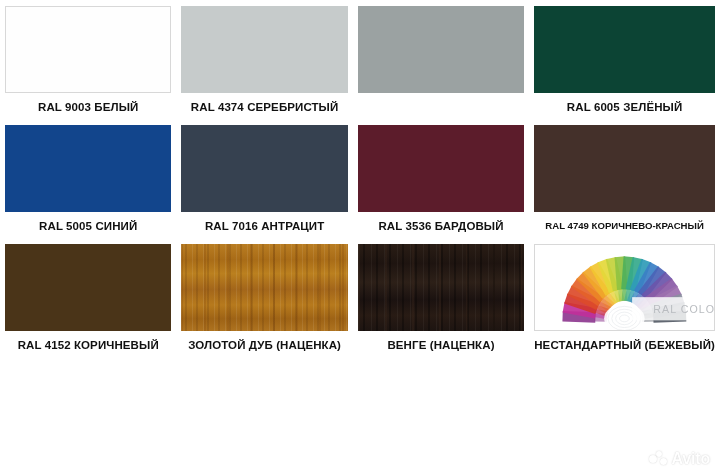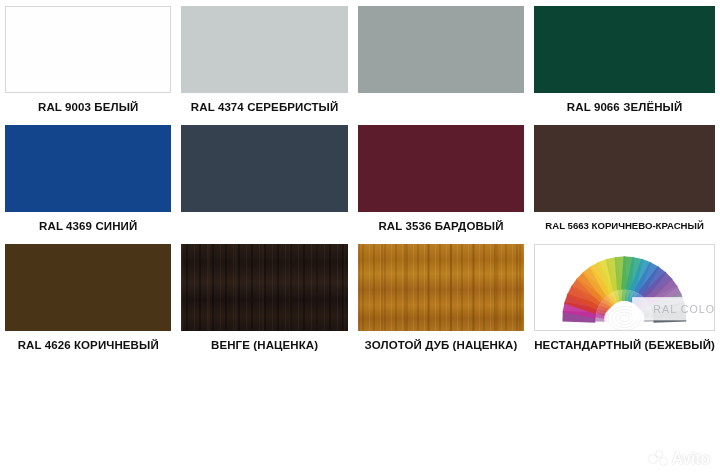--- a/index.html
+++ b/index.html
@@ -174,50 +174,51 @@
     <div class="cell">
       <div class="swatch" style="background: rgb(198, 203, 203);"></div>
       <div class="label">RAL 4374 СЕРЕБРИСТЫЙ</div>
     </div>
     <div class="cell">
       <div class="swatch" style="background: rgb(155, 162, 162);"></div>
     </div>
 
     <div class="cell">
       <div class="swatch" style="background: rgb(12, 68, 52);"></div>
-      <div class="label">RAL 9066 ЗЕЛЁНЫЙ</div>
+      <div class="label">RAL 6005 ЗЕЛЁНЫЙ</div>
     </div>
     <div class="cell">
       <div class="swatch" style="background: rgb(18, 69, 140);"></div>
-      <div class="label">RAL 4369 СИНИЙ</div>
+      <div class="label">RAL 5005 СИНИЙ</div>
     </div>
     <div class="cell">
       <div class="swatch" style="background: rgb(54, 65, 80);"></div>
+      <div class="label">RAL 7016 АНТРАЦИТ</div>
     </div>
 
     <div class="cell">
       <div class="swatch" style="background: rgb(92, 28, 43);"></div>
       <div class="label">RAL 3536 БАРДОВЫЙ</div>
     </div>
     <div class="cell">
       <div class="swatch" style="background: rgb(68, 48, 42);"></div>
-      <div class="label small">RAL 5663 КОРИЧНЕВО-КРАСНЫЙ</div>
+      <div class="label small">RAL 4749 КОРИЧНЕВО-КРАСНЫЙ</div>
     </div>
     <div class="cell">
       <div class="swatch" style="background: rgb(74, 52, 24);"></div>
-      <div class="label">RAL 4626 КОРИЧНЕВЫЙ</div>
-    </div>
+      <div class="label">RAL 4152 КОРИЧНЕВЫЙ</div>
+    </div>
+    <div class="cell">
+      <div class="swatch wood-oak"></div>
+      <div class="label">ЗОЛОТОЙ ДУБ (НАЦЕНКА)</div>
+    </div>
+
     <div class="cell">
       <div class="swatch wood-wenge"></div>
       <div class="label">ВЕНГЕ (НАЦЕНКА)</div>
-    </div>
-
-    <div class="cell">
-      <div class="swatch wood-oak"></div>
-      <div class="label">ЗОЛОТОЙ ДУБ (НАЦЕНКА)</div>
     </div>
     <div class="cell">
       <div class="swatch bordered fandeck">
         <svg viewBox="0 0 176 88" preserveAspectRatio="xMidYMid meet">
           <g id="fan-blades" transform="translate(88,76)">
               <rect x="30" y="-5.5" width="34" height="11" fill="#8E3A90" opacity="0.92" transform="rotate(-178)"></rect>
               <rect x="18" y="-4.2" width="13" height="8.4" fill="#8E3A90" opacity="0.55" transform="rotate(-178)"></rect>
               <rect x="30" y="-5.5" width="34" height="11" fill="#C0309A" opacity="0.92" transform="rotate(-169.61904761904762)"></rect>
               <rect x="18" y="-4.2" width="13" height="8.4" fill="#C0309A" opacity="0.55" transform="rotate(-169.61904761904762)"></rect>
               <rect x="30" y="-5.5" width="34" height="11" fill="#D1352F" opacity="0.92" transform="rotate(-161.23809523809524)"></rect>

